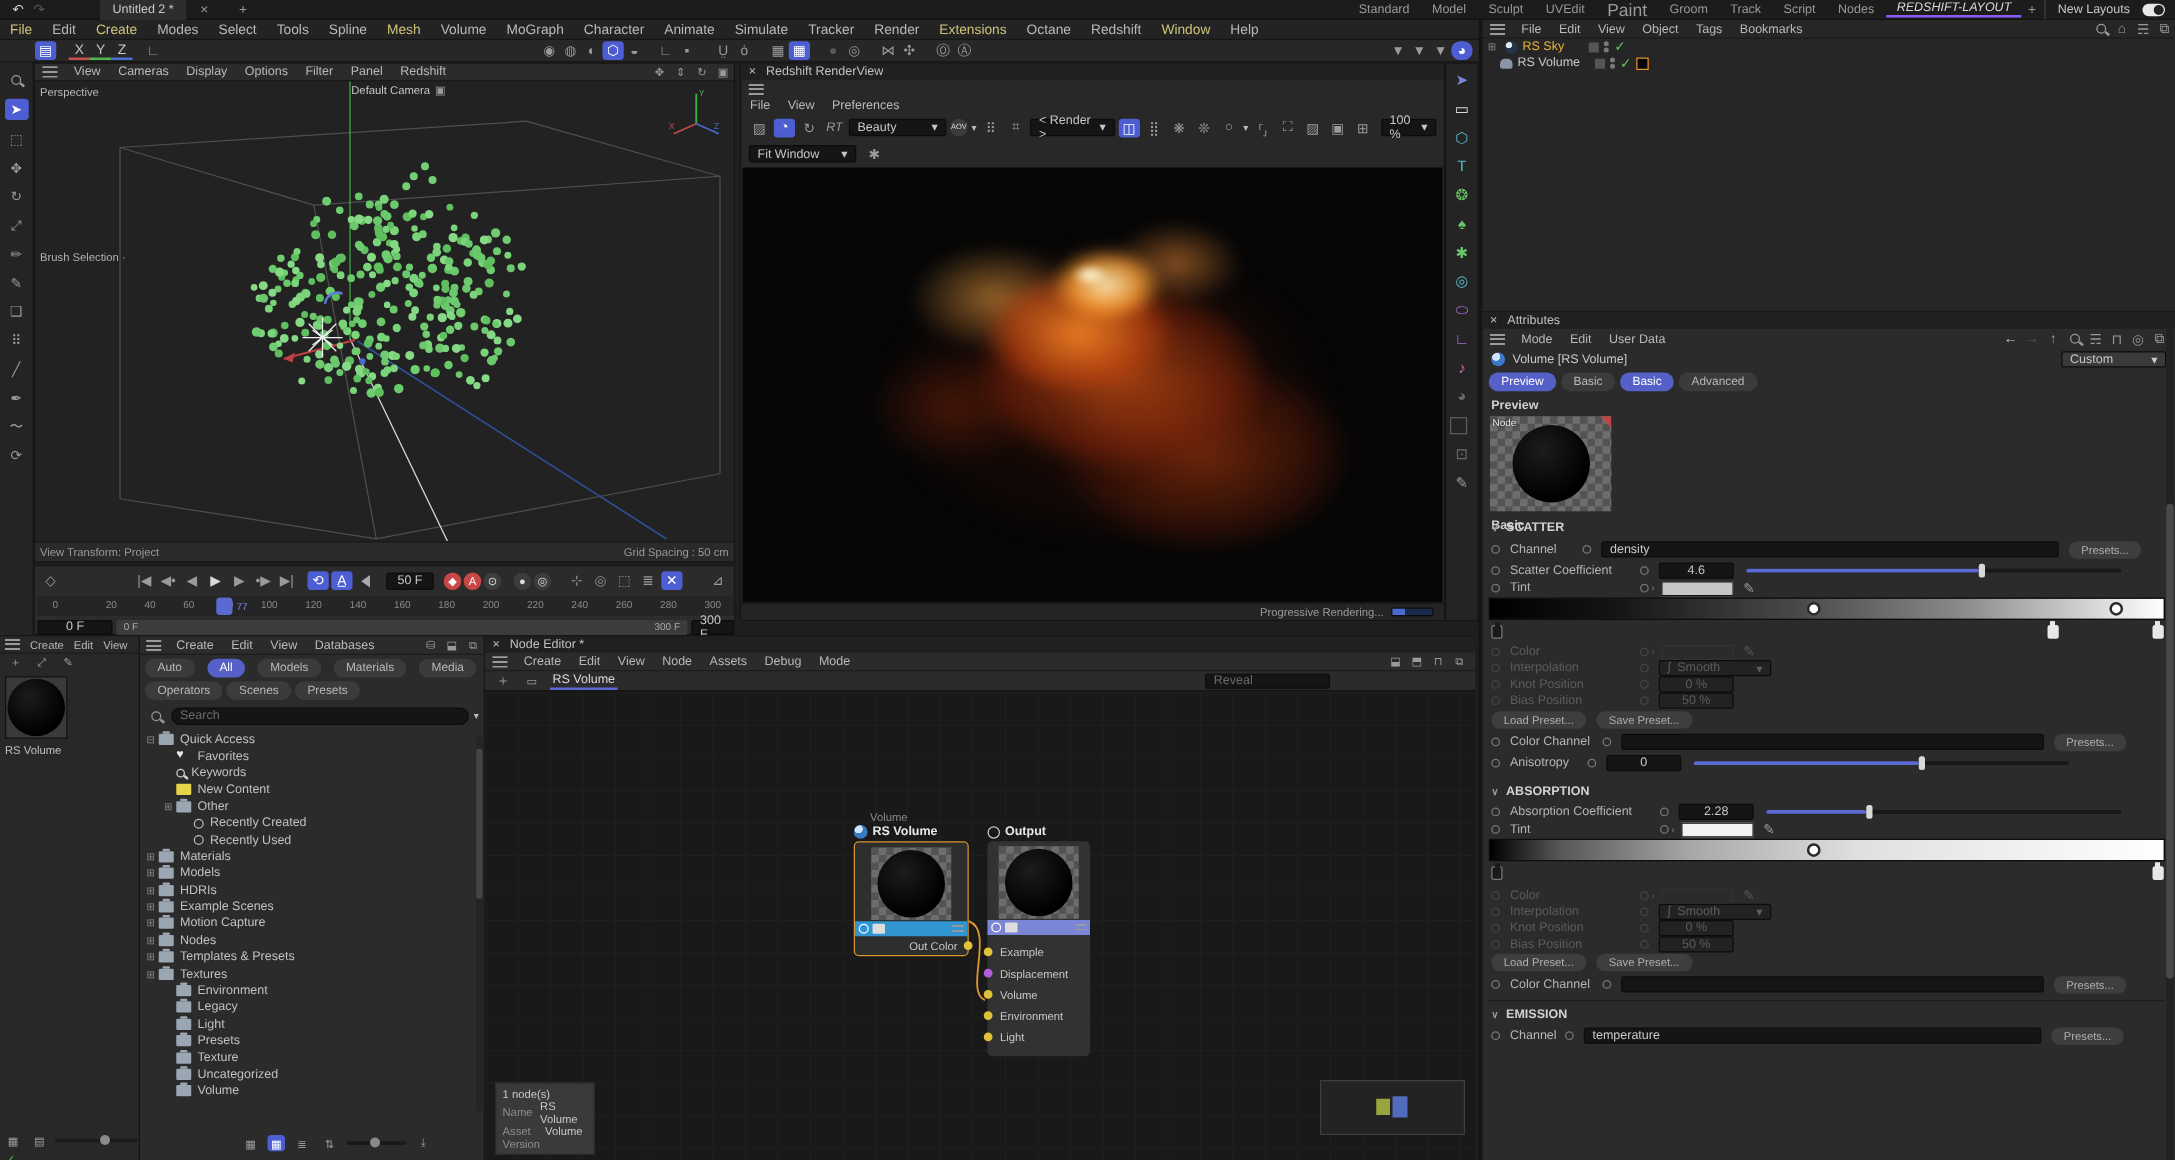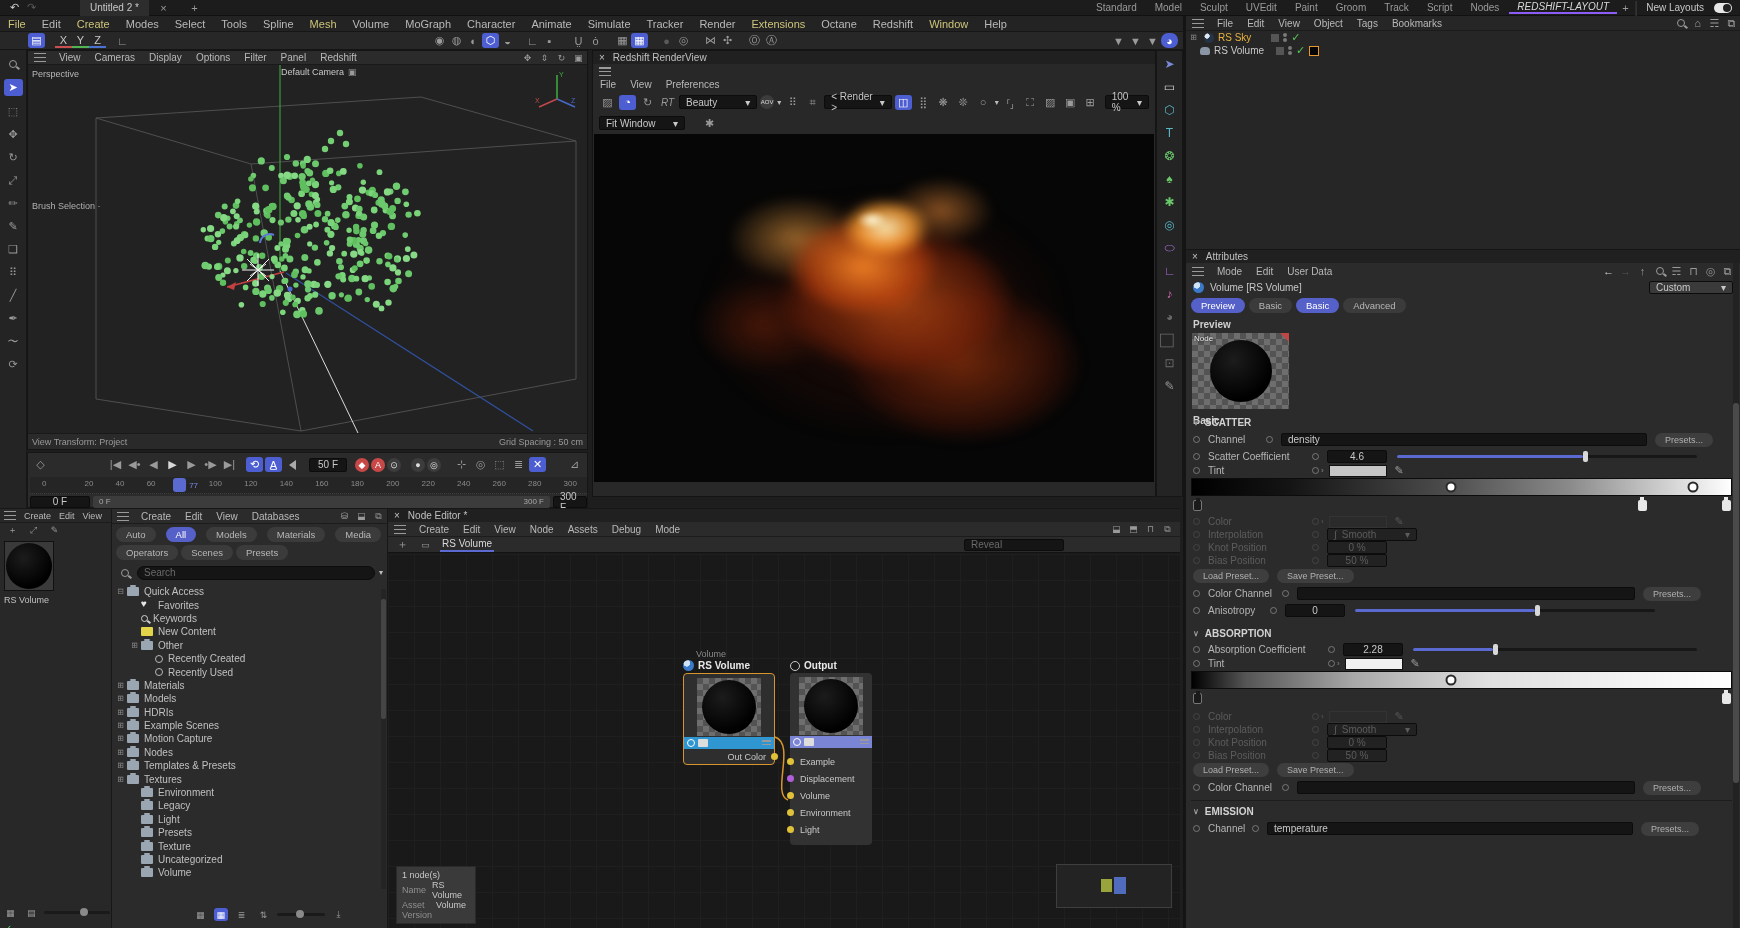--- a/index.html
+++ b/index.html
@@ -61,21 +61,21 @@
   <div style="margin-left:40px;background:#2d2d2d;height:16px;display:flex;align-items:center;padding:0 10px;font-size:10px;color:#c8c8c8;">Untitled 2 *</div>
   <span class="ic" style="margin-left:6px;">×</span>
   <span class="ic" style="margin-left:14px;">+</span>
   <div style="flex:1"></div>
   <div class="row" style="gap:2px;">
 
   <span class="menu-item" style="font-size:10px;color:#9a9a9a;">Standard</span>
       <span class="menu-item" style="font-size:10px;color:#9a9a9a;">Model</span>
       <span class="menu-item" style="font-size:10px;color:#9a9a9a;">Sculpt</span>
       <span class="menu-item" style="font-size:10px;color:#9a9a9a;">UVEdit</span>
-      <span class="menu-item" style="font-size:10px;color:#9a9a9a;">Paint</span>
+      <span class="menu-item" style="font-size:14px;color:#9a9a9a;">Paint</span>
       <span class="menu-item" style="font-size:10px;color:#9a9a9a;">Groom</span>
       <span class="menu-item" style="font-size:10px;color:#9a9a9a;">Track</span>
       <span class="menu-item" style="font-size:10px;color:#9a9a9a;">Script</span>
       <span class="menu-item" style="font-size:10px;color:#9a9a9a;">Nodes</span>
       <span class="menu-item active" style="font-size:10px;color:#9a9a9a;">REDSHIFT-LAYOUT</span>
     </div>
   <span class="ic">+</span>
   <span style="color:#3a3a3a;">|</span>
   <span class="menu-item" style="font-size:10px;color:#c8c8c8;">New Layouts</span>
   <span style="width:18px;height:10px;background:#e8e8e8;border-radius:5px;margin:0 8px 0 2px;position:relative;">
@@ -621,39 +621,45 @@
     <span class="ic">⛶</span>
     <span class="ic">▨</span>
     <span class="ic">▣</span>
     <span class="ic">⊞</span>
     <div style="flex:1"></div>
     <span class="field" style="width:48px;height:14px;justify-content:space-between;">
         <span>100 %</span>
         <span>▾</span>
       </span>
   </div>
-  <div class="row" style="height:20px;padding:0 6px;gap:16px;">
+  <div class="row" style="height:20px;padding:0 6px;gap:6px;">
     <span class="field" style="width:86px;height:14px;justify-content:space-between;">
         <span>Fit Window</span>
         <span>▾</span>
       </span>
     <span class="ic">✱</span>
   </div>
 
   <div class="abs" style="left:1px;top:83px;width:560px;height:348px;background:#060606;overflow:hidden;">
     <div class="abs" style="left:0;top:0;width:100%;height:100%;filter:blur(5px);background:
       radial-gradient(ellipse 60px 40px at 52% 27%, rgba(255,240,190,.95), rgba(255,160,50,.8) 45%, transparent 75%),
       radial-gradient(ellipse 100px 65px at 48% 38%, rgba(255,140,40,.85), rgba(200,70,15,.55) 55%, transparent 78%),
       radial-gradient(ellipse 150px 95px at 54% 48%, rgba(230,95,25,.6), rgba(140,40,10,.45) 60%, transparent 80%),
       radial-gradient(ellipse 95px 60px at 36% 30%, rgba(255,170,70,.55), transparent 72%),
       radial-gradient(ellipse 70px 45px at 62% 22%, rgba(255,150,60,.5), transparent 75%),
       radial-gradient(ellipse 150px 100px at 66% 66%, rgba(190,65,15,.5), rgba(90,25,8,.4) 60%, transparent 80%),
       radial-gradient(ellipse 90px 65px at 30% 55%, rgba(130,38,10,.45), transparent 75%),
       radial-gradient(ellipse 220px 150px at 52% 52%, rgba(70,18,6,.5), transparent 85%);"></div>
     <div class="abs" style="left:47%;top:22%;width:30px;height:18px;border-radius:50%;background:radial-gradient(rgba(255,250,220,.95), transparent 70%);filter:blur(2px);"></div>
+  </div>
+  <div class="row f9" style="position:absolute;left:0;bottom:0;width:562px;height:14px;background:#242424;border-top:1px solid #151515;padding:0 8px;justify-content:flex-end;gap:6px;color:#9a9a9a;">
+    <span>Progressive Rendering...</span>
+    <span style="width:34px;height:7px;background:#1a2a4a;border:1px solid #0d0d0d;position:relative;">
+        <span style="position: absolute; left: 0px; top: 0px; bottom: 0px; background: rgb(74, 106, 208); width: 30%;"></span>
+      </span>
   </div>
 </div>
 
 <div class="abs" style="left:1156px;top:50px;width:27px;height:447px;background:#242424;border:1px solid #161616;display:flex;flex-direction:column;align-items:center;gap:5px;padding-top:4px;">
   <span class="vstrip-ic" style="color:#7a88d8;">➤</span>
   <span class="vstrip-ic" style="color:#d8d8d8;">▭</span>
   <span class="vstrip-ic" style="color:#58b8c8;">⬡</span>
   <span class="vstrip-ic" style="color:#58b8c8;">T</span>
   <span class="vstrip-ic" style="color:#6ac86a;">❂</span>
   <span class="vstrip-ic" style="color:#6ac86a;">♠</span>

